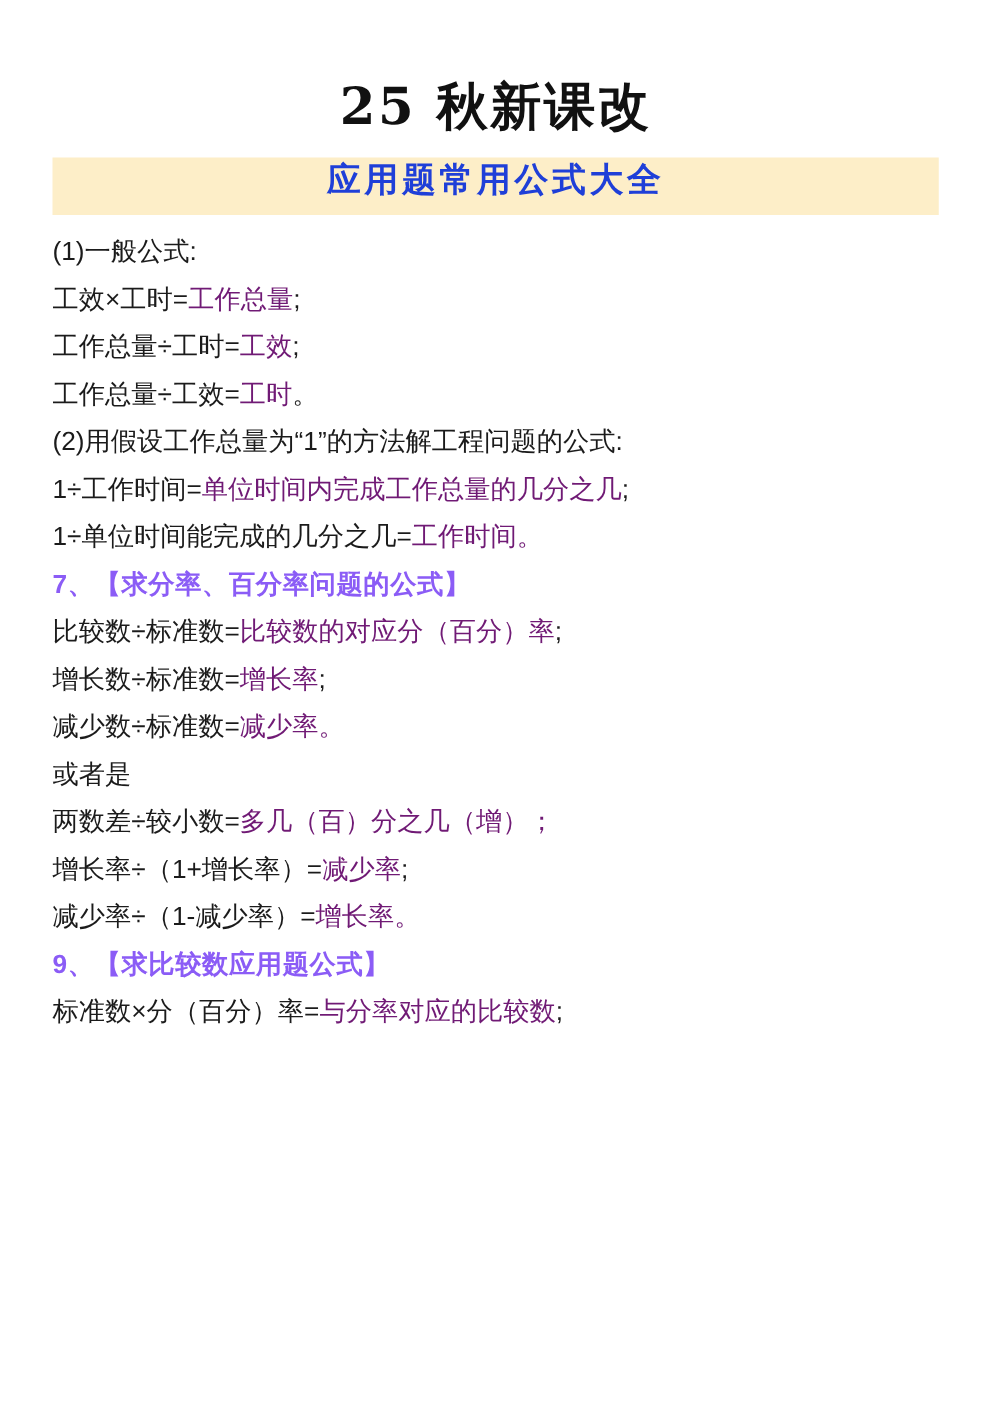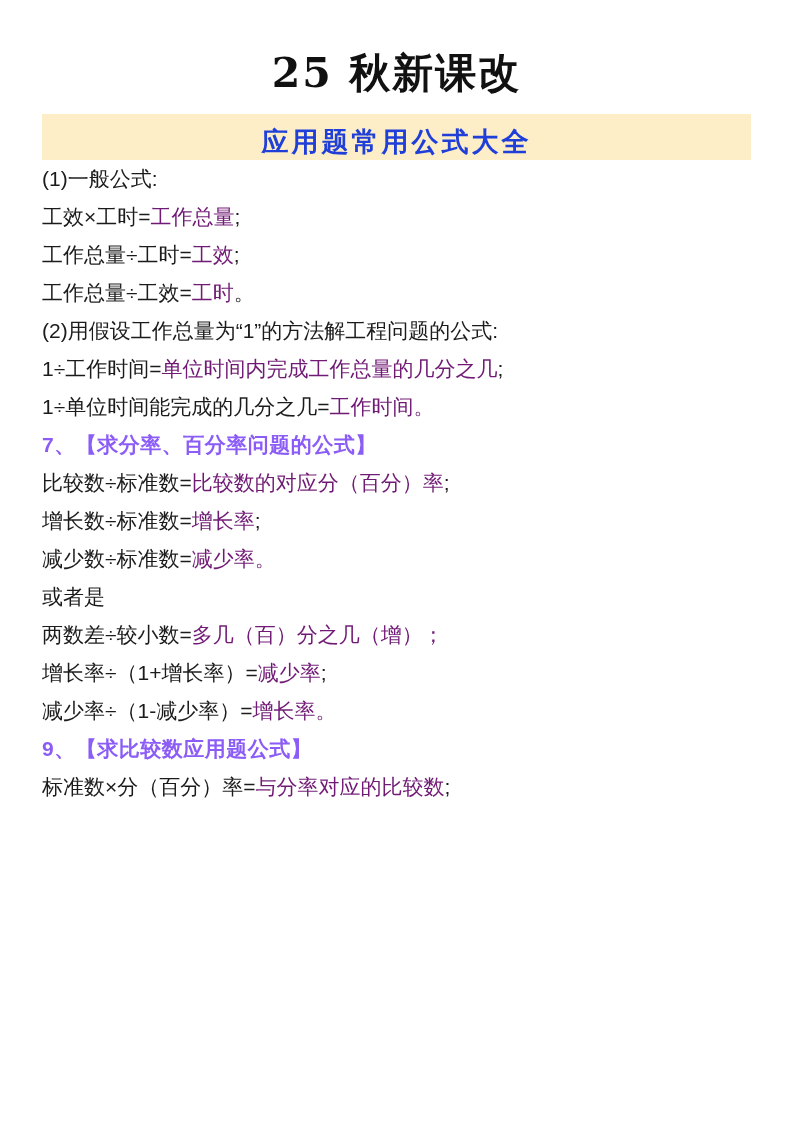--- a/index.html
+++ b/index.html
@@ -15,48 +15,48 @@
     overflow: hidden;
   }
   .page {
     position: relative;
     width: 793px;
     height: 1122px;
     box-sizing: border-box;
     padding: 0 42px;
   }
   .title-block {
-    padding-top: 44px;
+    padding-top: 56px;
     text-align: center;
   }
   .title-line {
     font-family: "DejaVu Serif", serif;
     font-weight: bold;
     font-size: 41px;
     line-height: 1.42;
     letter-spacing: 2px;
     color: #111111;
   }
   .banner {
     margin-top: 12px;
     background: #fdeec8;
     height: 46px;
     display: flex;
-    align-items: flex-end;
+    align-items: flex-start;
     justify-content: center;
   }
   .banner-text {
     font-family: "DejaVu Serif", serif;
     font-weight: bold;
     font-size: 27px;
     letter-spacing: 3px;
     color: #1f3fd8;
   }
   .content {
-    margin-top: 2px;
+    margin-top: 13px;
   }
   .line {
     font-size: 21px;
     line-height: 1.62;
     margin: 0 0 4px 0;
     color: #1b1b1b;
     white-space: pre-wrap;
     word-break: break-all;
   }
   .line .ans {

